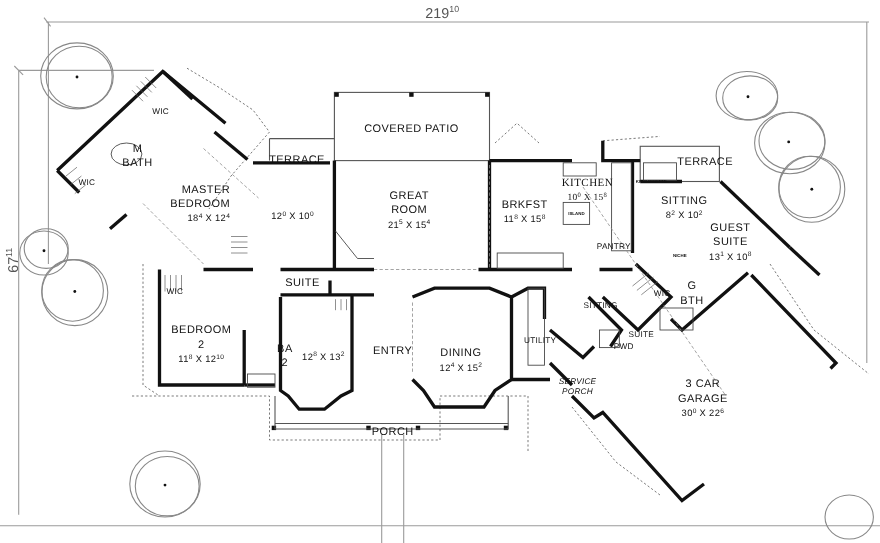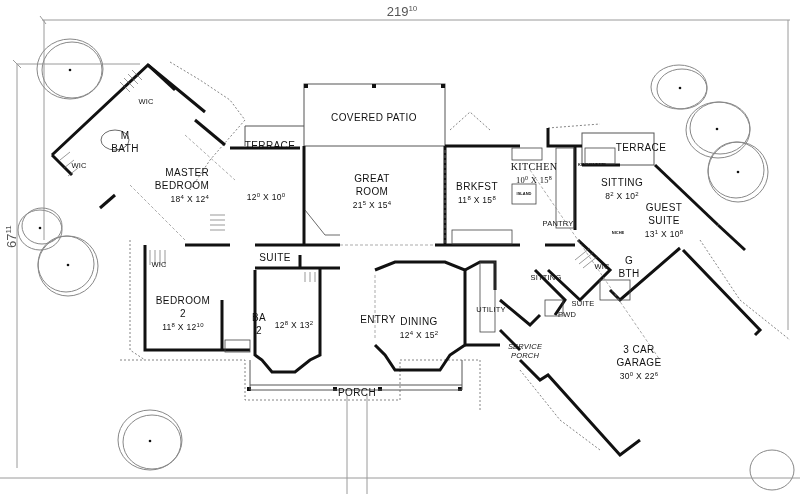--- a/index.html
+++ b/index.html
@@ -241,21 +241,21 @@
   <div class="room-name">BEDROOM<br>2</div>
   <div class="room-dim"><span>11</span><sup>8</sup> X <span>12</span><sup>10</sup></div>
 </div>
 
 <div class="lbl room-name" style="left:243px;top:311px;margin-left:16px;">BA<br>2</div>
 
 <div class="lbl" style="left:294px;top:318px;">
   <div class="room-dim"><span>12</span><sup>8</sup> X <span>13</span><sup>2</sup></div>
 </div>
 
-<div class="lbl room-name" style="left:357px;top:313px;margin-left:21px;"><span>ENTRY</span></div>
+<div class="lbl room-name" style="left:357px;top:313px;"><span>ENTRY</span></div>
 
 <div class="lbl" style="left:419px;top:315px;">
   <div class="room-name">DINING</div>
   <div class="room-dim"><span>12</span><sup>4</sup> X <span>15</span><sup>2</sup></div>
 </div>
 
 <div class="lbl room-name" style="left:357px;top:386px;"><span>PORCH</span></div>
 
 <div class="lbl room-name" style="left:629px;top:254px;">G<br>BTH</div>
 

